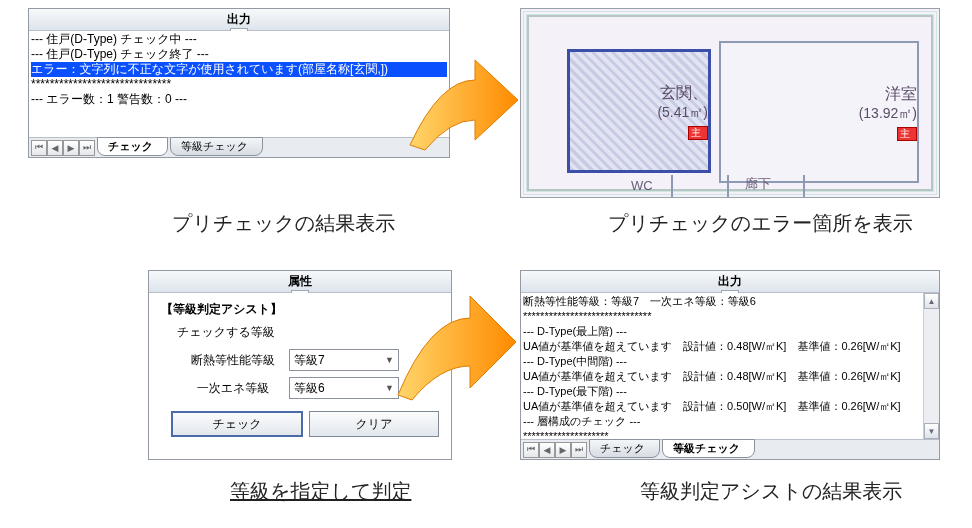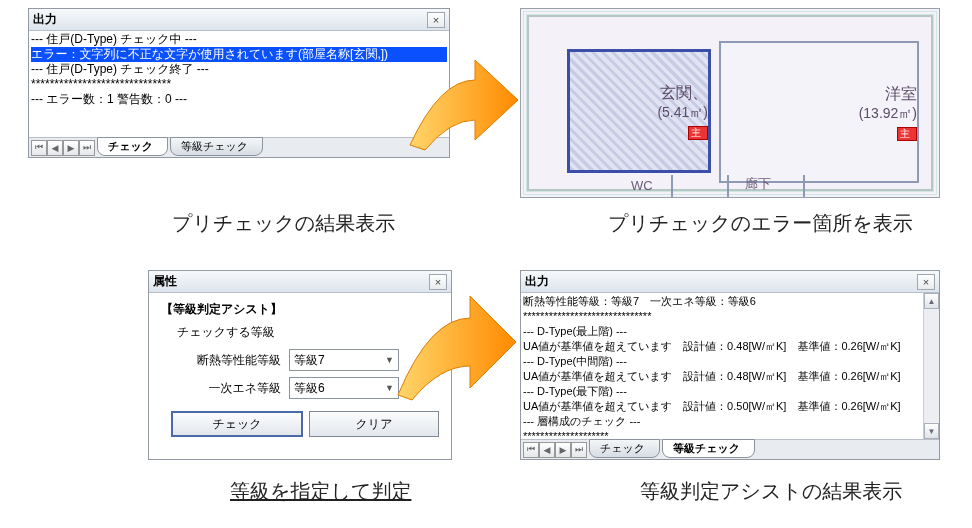--- a/index.html
+++ b/index.html
@@ -21,20 +21,21 @@
     display: flex;
     flex-direction: column;
   }
   .titlebar {
     background: linear-gradient(#f7f9fb, #dde4ec);
     border-bottom: 1px solid #b8bfc9;
     display: flex;
     align-items: center;
     padding: 2px 4px;
     height: 22px;
+    flex-direction: column;
   }
   .titlebar .title { font-weight: bold; font-size: 12px; flex: 1; }
   .close-btn {
     width: 18px; height: 16px;
     border: 1px solid #a0a7b1;
     background: linear-gradient(#fdfdfd,#e9ecef);
     display: flex; align-items: center; justify-content: center;
     font-size: 11px; color: #444;
     cursor: pointer;
   }
@@ -120,21 +121,21 @@
   .red-badge::before { content:"主"; color:#fff; font-size:10px; position:absolute; left:2px; top:-1px;}
   .fp-wall { position:absolute; background:#8e9ab4; }
   .fp-outline { position:absolute; inset:6px; border:2px solid #b5c6c3; pointer-events:none;}
   .fp-outer { position:absolute; inset:2px; border:4px double #cfe6e2; pointer-events:none;}
 
   
   .prop-body { padding:8px 12px; font-size:12px; }
   .group-title { font-weight:bold; margin-bottom:6px;}
   .sub-title { margin:2px 0 8px 16px; }
   .form-row { display:flex; align-items:center; margin:6px 0 6px 24px; gap:8px; }
-  .form-row label { width:96px; text-align:right;}
+  .form-row label { width:96px; text-align:center;}
   .select {
     border:1px solid #8c939d; background:#fff; height:22px; width:110px;
     display:flex; align-items:center; justify-content:space-between;
     padding:0 4px; font-size:12px;
   }
   .select .chev { font-size:9px; color:#555; }
   .btn-row { display:flex; gap:6px; margin:12px 0 0 10px; }
   .btn {
     flex:1; height:26px;
     border:1px solid #7f8894;
@@ -152,22 +153,22 @@
 <div class="canvas">
 
   <div class="panel" style="left:28px; top:8px; width:422px; height:150px;">
     <div class="titlebar">
       <span class="title">出力</span>
       <div class="close-btn">×</div>
     </div>
     <div class="panel-body" style="position:relative;">
       <div class="out-list">
         <div class="out-line">--- 住戸(D-Type) チェック中 ---</div>
+        <div class="out-line">--- 住戸(D-Type) チェック終了 ---</div>
         <div class="out-line selected">エラー：文字列に不正な文字が使用されています(部屋名称[玄関,])</div>
-        <div class="out-line">--- 住戸(D-Type) チェック終了 ---</div>
         <div class="out-line">******************************</div>
         <div class="out-line">--- エラー数：1 警告数：0 ---</div>
       </div>
     </div>
     <div class="tabstrip">
       <div class="nav-btns">
         <div class="nav-btn">⏮</div>
         <div class="nav-btn">◀</div>
         <div class="nav-btn">▶</div>
         <div class="nav-btn">⏭</div>

